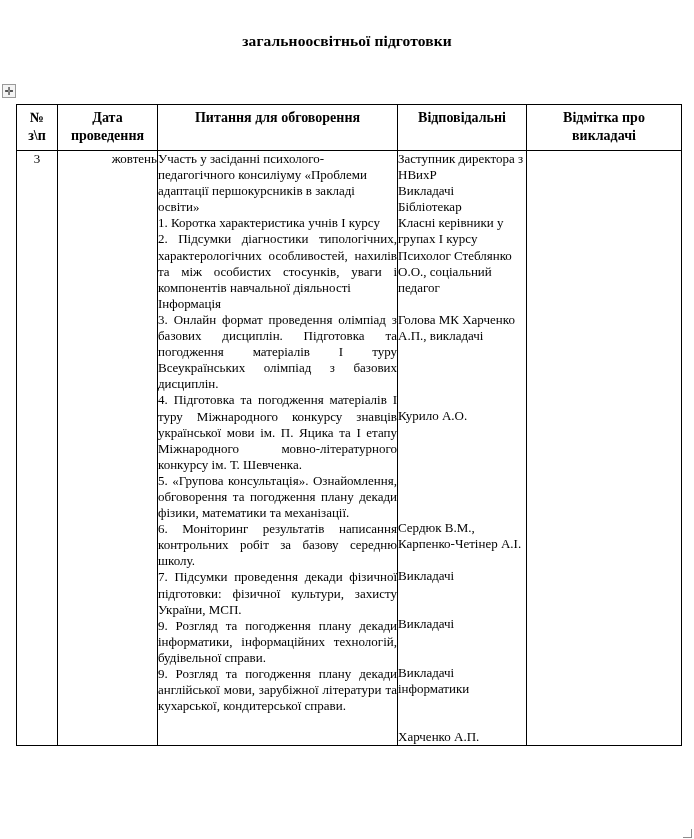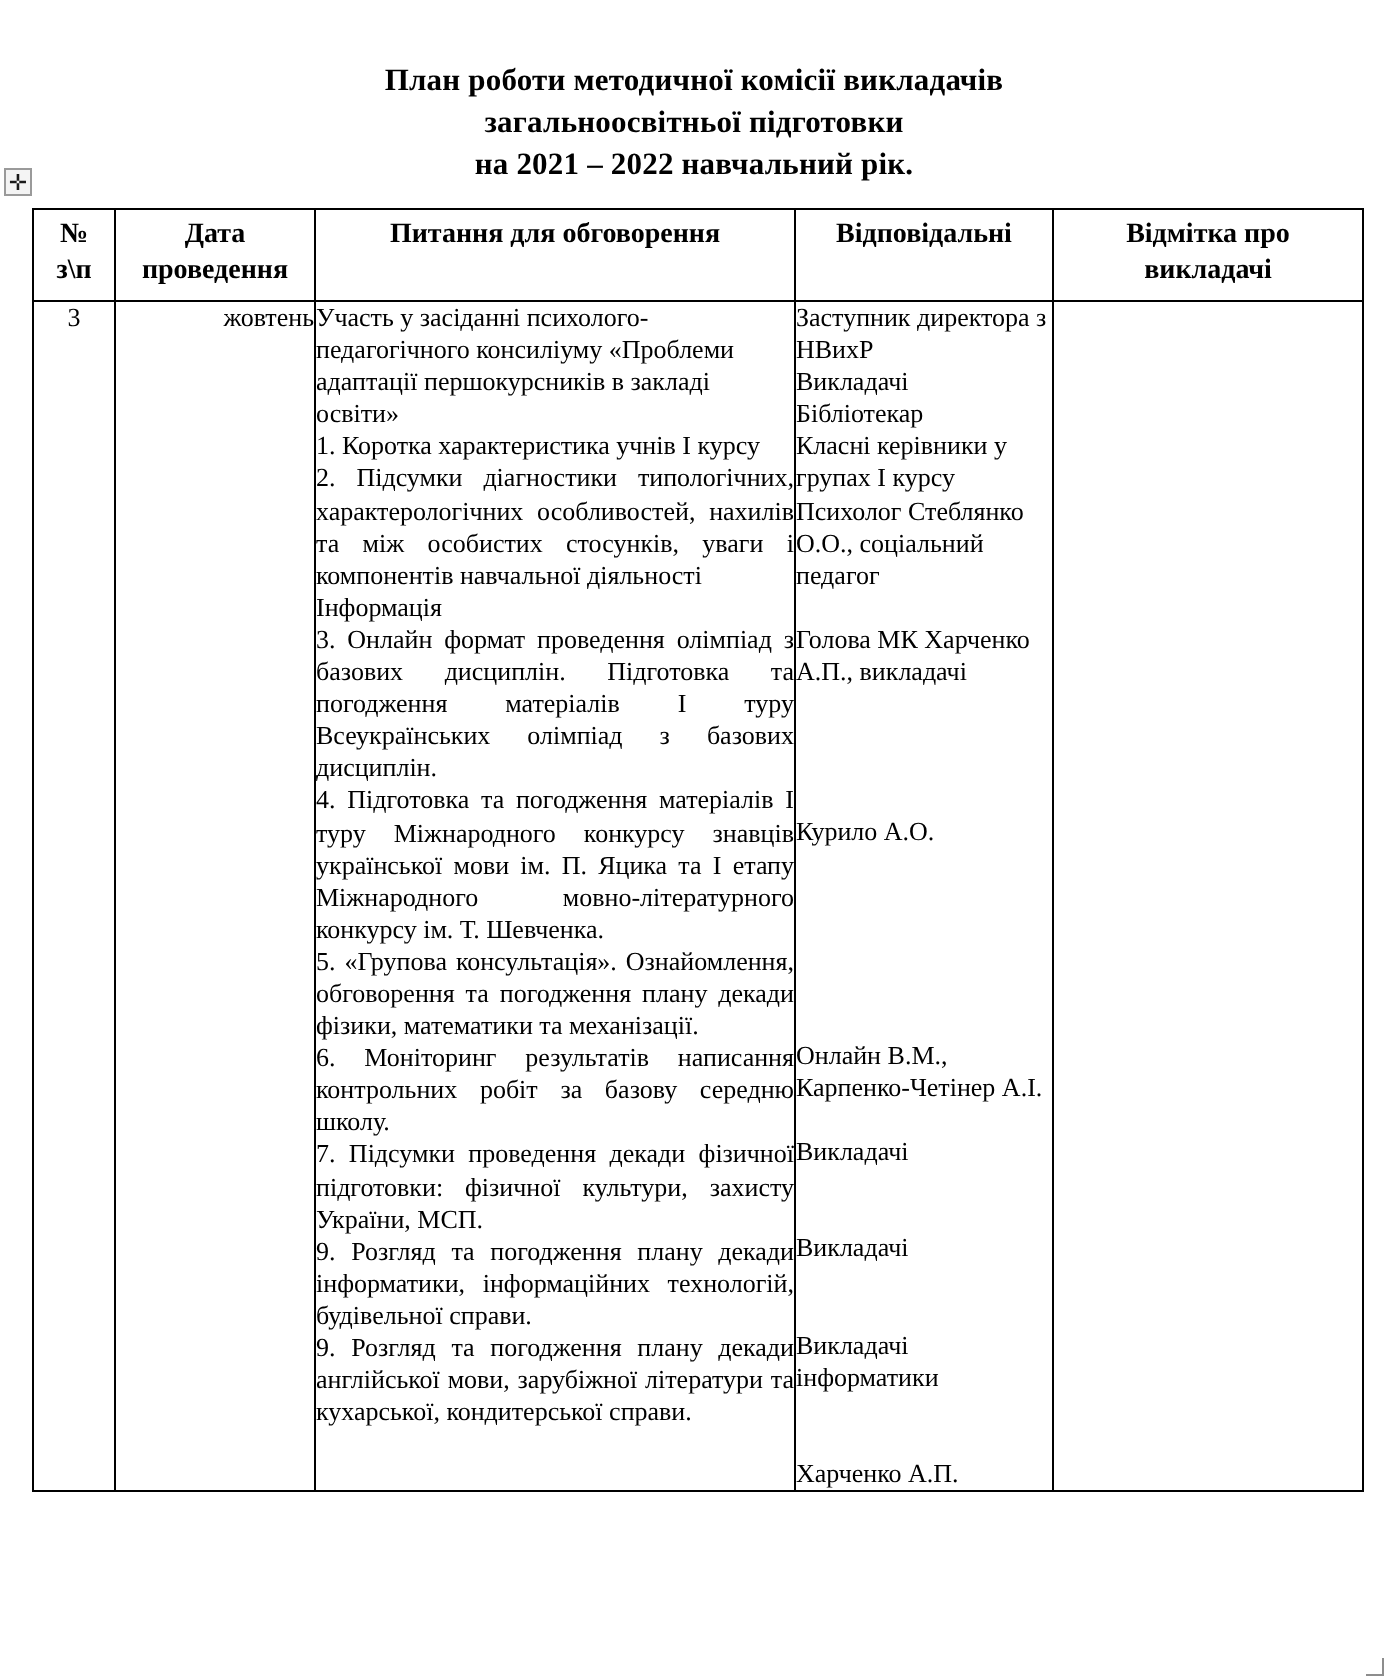--- a/index.html
+++ b/index.html
@@ -133,23 +133,21 @@
   .r-block { white-space: pre-line; }
   .r-gap-1 { height: 16px; }
   .r-gap-2 { height: 32px; }
   .r-gap-4 { height: 64px; }
   .r-gap-6 { height: 96px; }
 </style>
 </head>
 <body>
 
 <h1 class="doc-title">
-  <span class="tline">План роботи методичної комісії викладачів</span>
   <span class="tline">загальноосвітньої підготовки</span>
-  <span class="tline">на 2021 – 2022 навчальний рік.</span>
 </h1>
 
 <div class="move-handle">
   <span>✛</span>
 </div>
 
 <table class="plan-table">
   <colgroup>
     <col class="col-num">
     <col class="col-date">
@@ -203,21 +201,21 @@
             <div class="r-block">Заступник директора з НВихР
 Викладачі
 Бібліотекар
 Класні керівники у групах І курсу
 Психолог Стеблянко О.О., соціальний педагог</div>
             <div class="r-gap-1"></div>
             <div class="r-block">Голова МК Харченко А.П., викладачі</div>
             <div class="r-gap-4"></div>
             <div class="r-block">Курило А.О.</div>
             <div class="r-gap-6"></div>
-            <div class="r-block">Онлайн В.М., Карпенко-Четінер А.І.</div>
+            <div class="r-block">Сердюк В.М., Карпенко-Четінер А.І.</div>
             <div class="r-gap-1"></div>
             <div class="r-block">Викладачі</div>
             <div class="r-gap-2"></div>
             <div class="r-block">Викладачі</div>
             <div class="r-gap-2"></div>
             <div class="r-block">Викладачі інформатики</div>
             <div class="r-gap-2"></div>
             <div class="r-block">Харченко А.П.</div>
           </div>
       </td>

